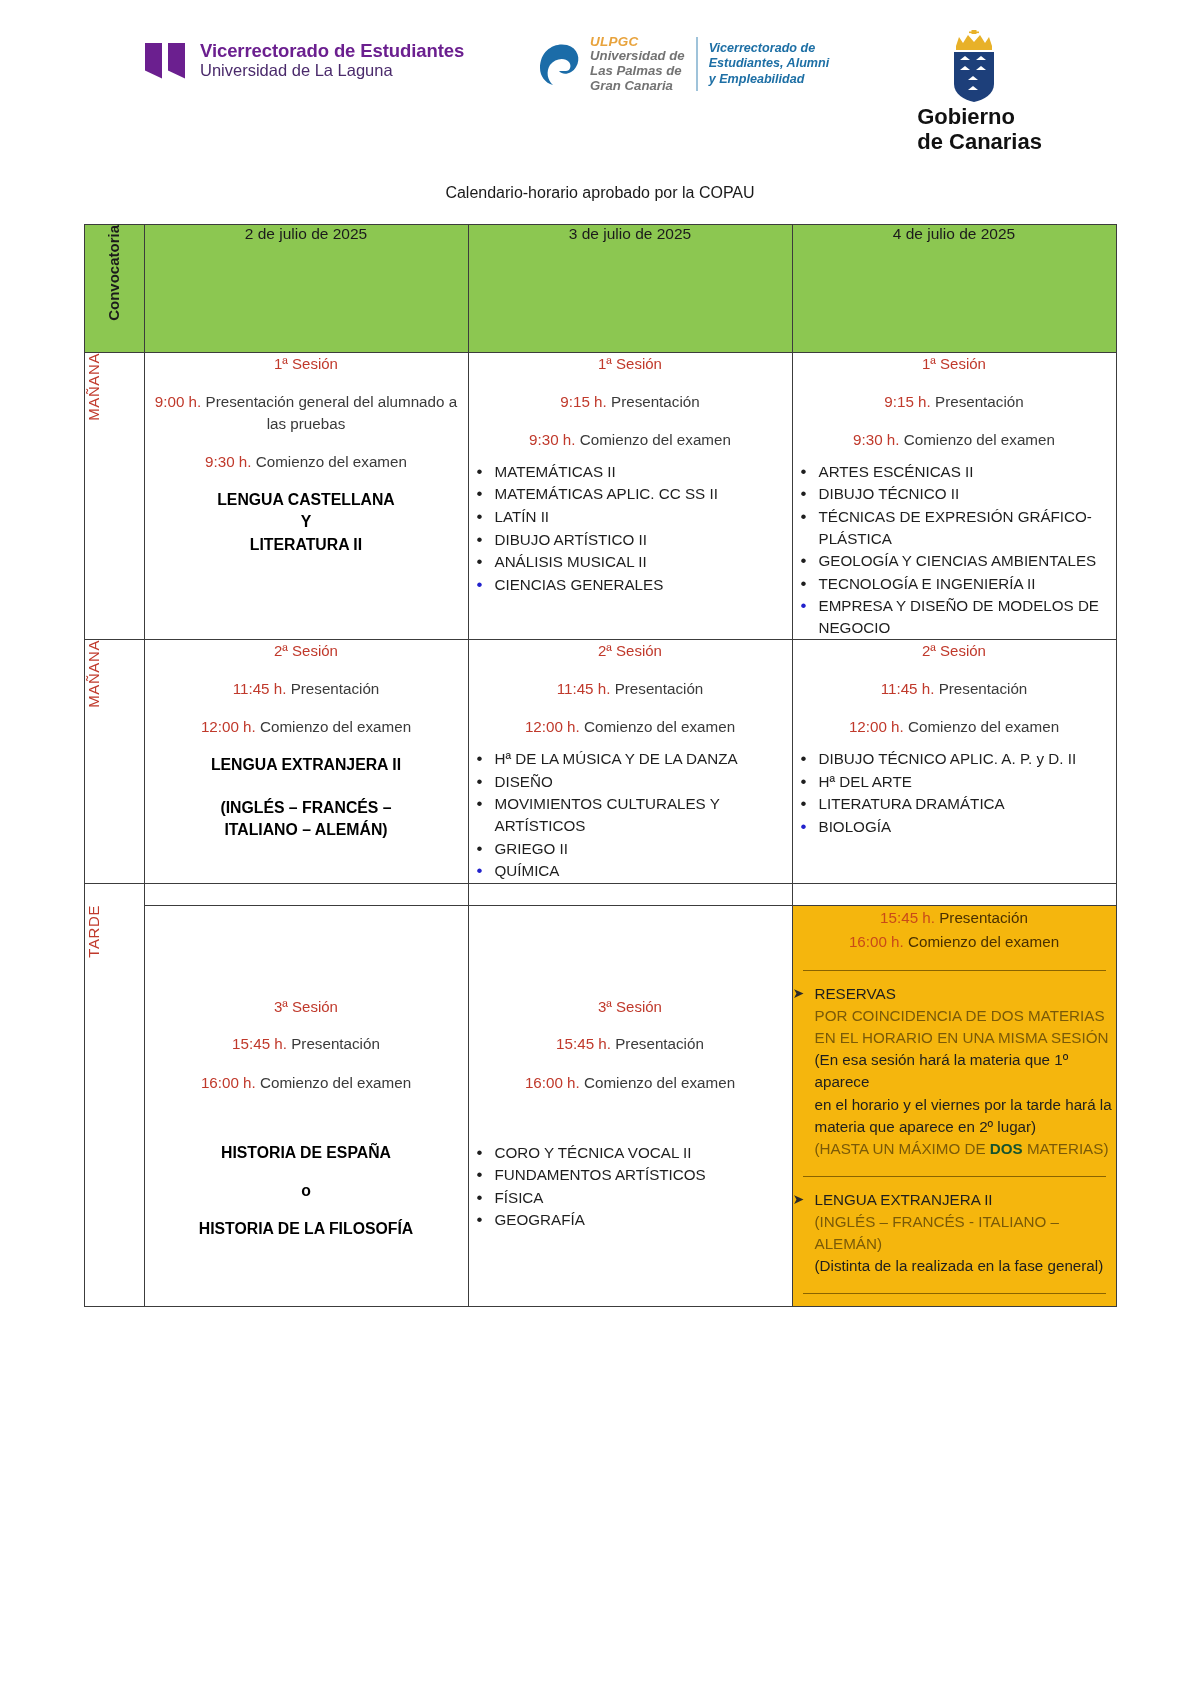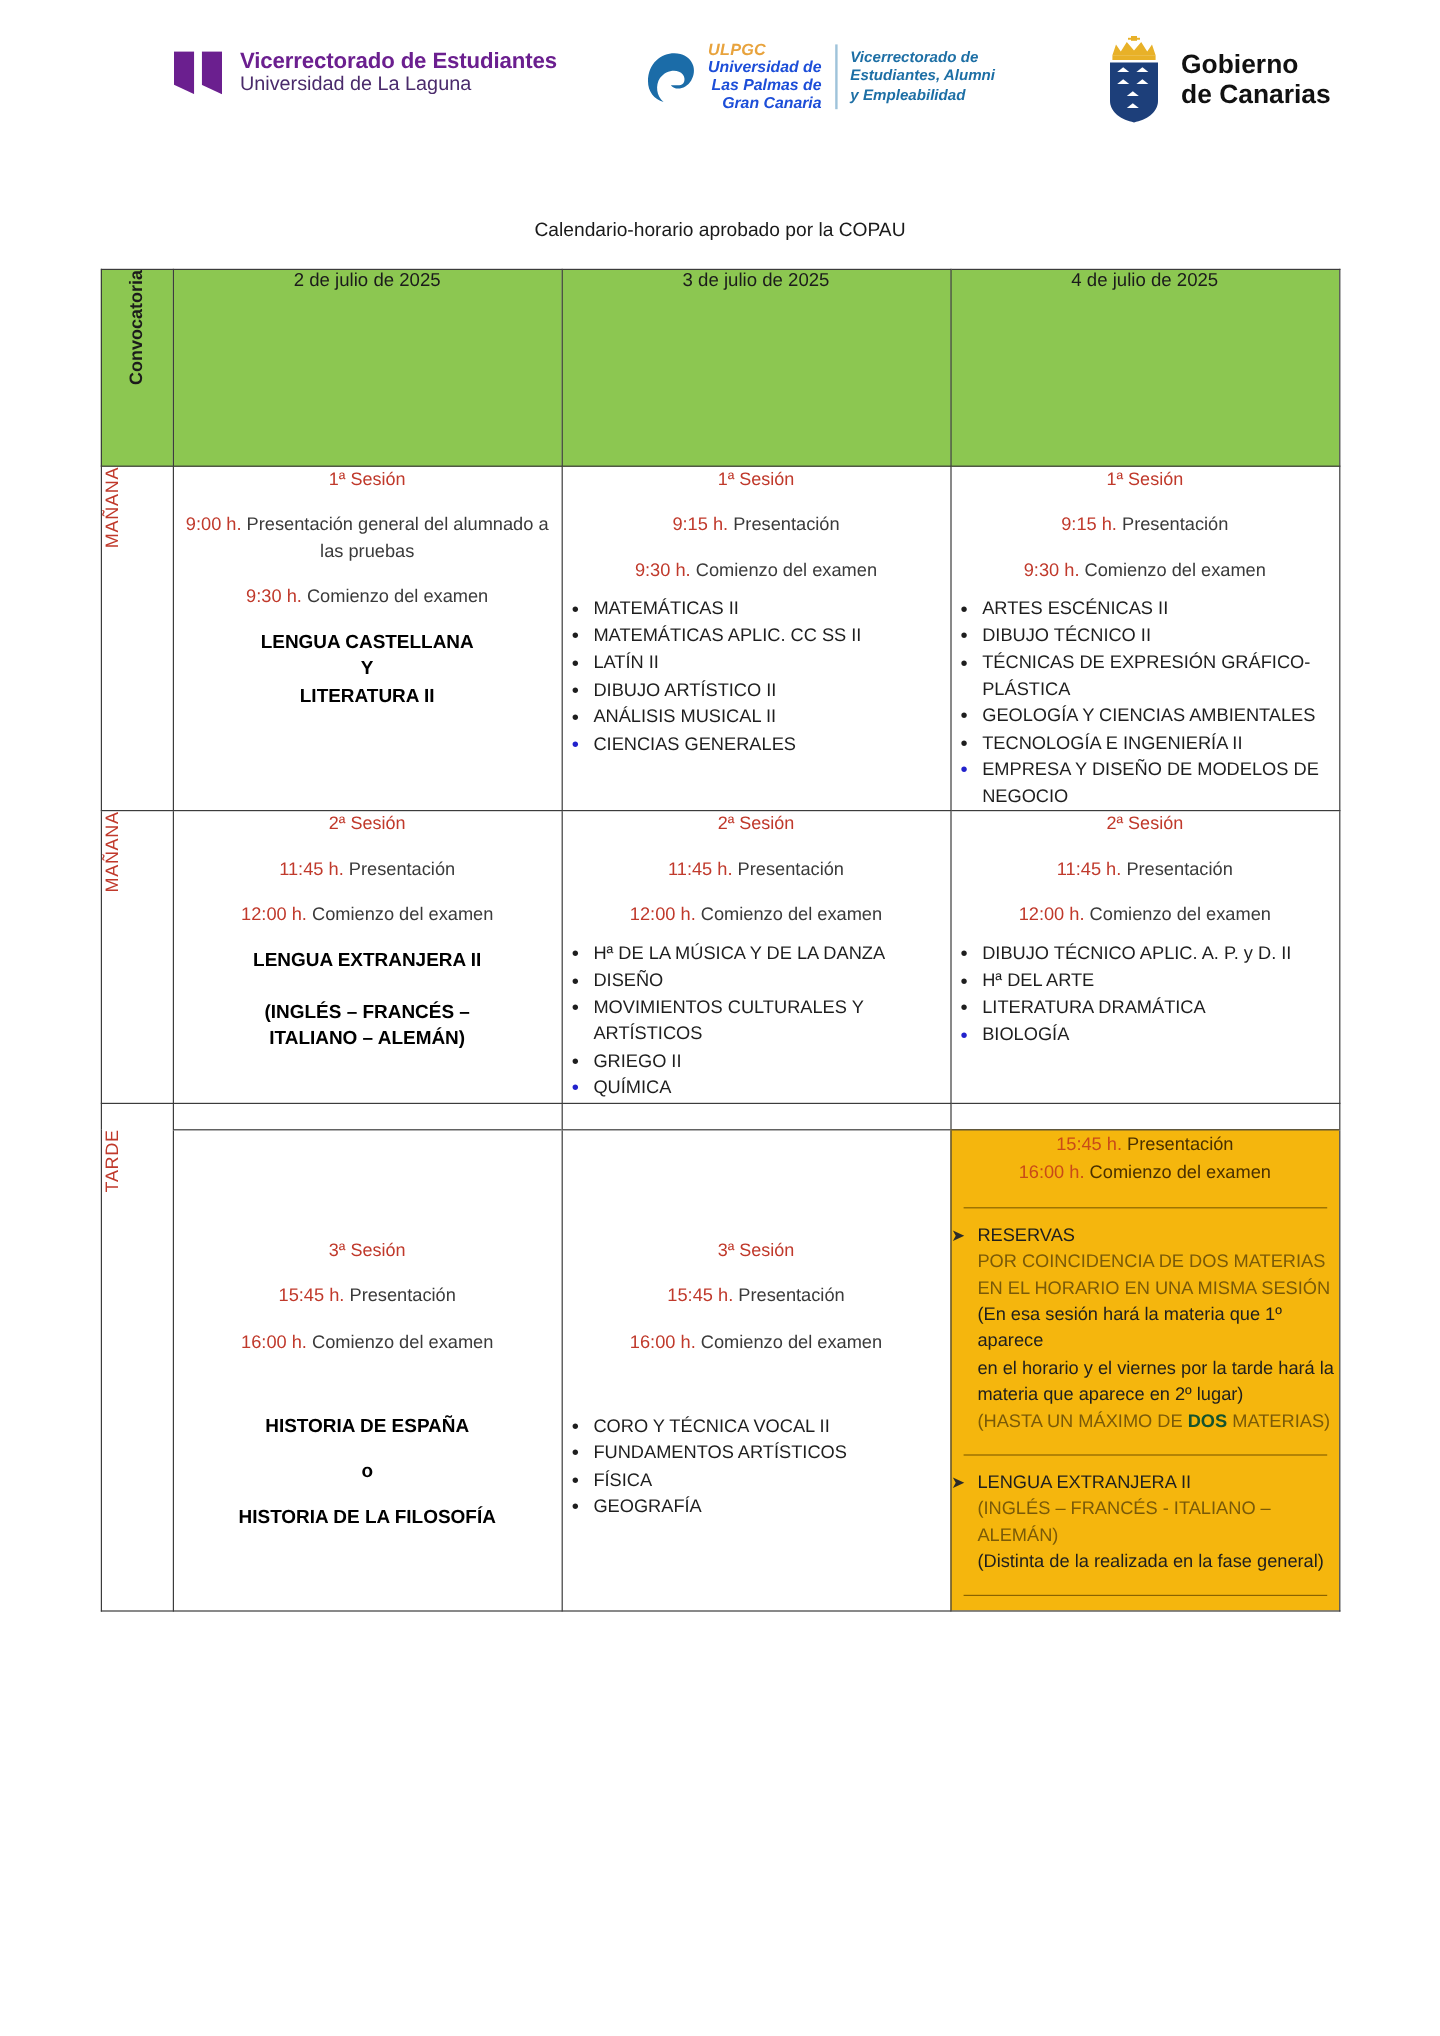--- a/index.html
+++ b/index.html
@@ -68,34 +68,35 @@
     margin-top: 6px;
   }
   .ulpgc-mark {
     width: 44px;
     height: 46px;
     margin-right: 9px;
     flex: 0 0 auto;
   }
   .ulpgc-block { line-height: 1.13; font-style: italic; }
   .ulpgc-acr { font-size: 13.5px; font-weight: bold; color: #e8a33d; letter-spacing: 0.2px; }
-  .ulpgc-name { font-size: 13.2px; font-weight: bold; color: #1d4ed8; text-align: right; }
+  .ulpgc-name { font-size: 13.2px; font-weight: bold; color: #737373; }
   .ulpgc-sep {
     width: 2px;
     background: #9fc3da;
     align-self: stretch;
     margin: 3px 11px 3px 11px;
   }
   .ulpgc-right { font-size: 12.6px; font-weight: bold; color: #1d6fa5; line-height: 1.2; }
 
   .logo-gob {
     display: flex;
     align-items: center;
     margin-left: 88px;
     margin-top: 0px;
+    flex-direction: column;
   }
   .gob-shield { width: 56px; height: 76px; margin-right: 11px; flex: 0 0 auto; }
   .gob-text { font-size: 22px; font-weight: bold; color: #111; line-height: 1.14; }
 
   
   .title-wrap {
     text-align: center;
     margin-top: 64px;
   }
   .doc-title {
@@ -121,21 +122,21 @@
   .cal-table td, .cal-table th {
     border: 1px solid #3c3c3c;
     vertical-align: top;
     padding: 0;
   }
   col.c-side { width: 60px; }
   col.c-day  { width: 324px; }
 
   .hdr-green {
     background: #8cc751;
-    height: 164px;
+    height: 128px;
     vertical-align: middle;
     font-size: 15.5px;
     font-weight: normal;
     color: #1b1b1b;
   }
   .hdr-side {
     background: #8cc751;
     text-align: center;
     vertical-align: middle;
   }

